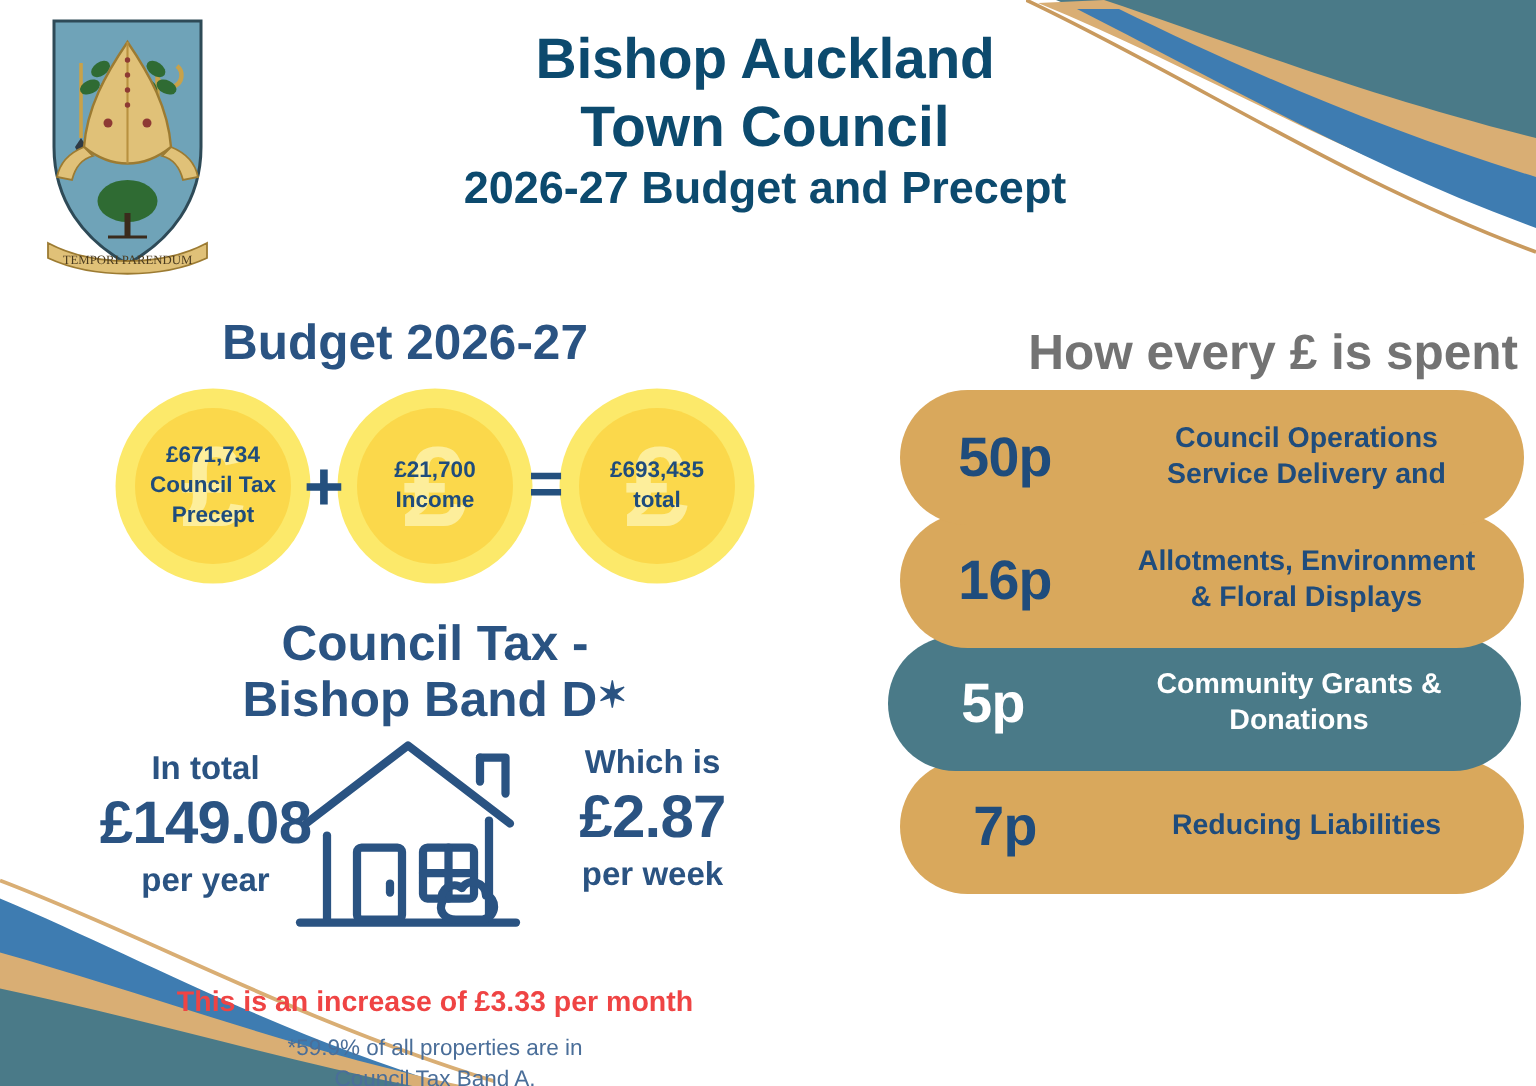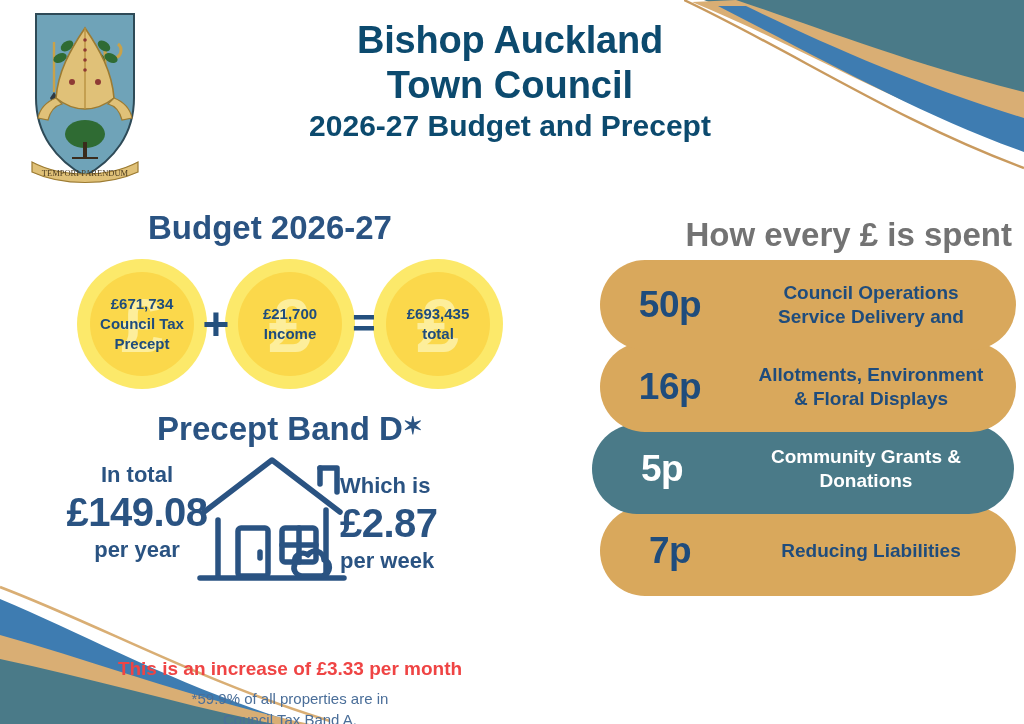--- a/index.html
+++ b/index.html
@@ -68,21 +68,21 @@
   .op.plus{font-size:46px;margin:0 -8px;}
   .op.eq{font-size:40px;margin:0 -8px;}
 
   .ct-title{margin-top:22px;}
   .ct-title .star{font-size:24px;vertical-align:6px;}
 
   .ct-row{
     position:relative;margin-top:4px;height:150px;padding-left:40px;
   }
   .ct-left{position:absolute;left:52px;top:10px;width:170px;text-align:center;color:#2A5382;}
-  .ct-right{position:absolute;left:340px;top:21px;width:190px;color:#2A5382;}
+  .ct-right{position:absolute;left:340px;top:6px;width:190px;text-align:center;color:#2A5382;}
   .ct-small{font-size:22px;font-weight:bold;}
   .ct-big{font-size:40px;font-weight:bold;line-height:1.22;letter-spacing:-0.5px;}
   .house{position:absolute;left:192px;top:0px;width:160px;height:140px;}
 
   .increase{
     position:absolute;left:0;right:0;top:448px;text-align:center;
     color:#ef4444;font-weight:bold;font-size:19px;
     width:580px;
   }
   .footnote{
@@ -216,22 +216,23 @@
         <div class="pound">£</div>
         <div class="lbl">
           <div>£693,435</div>
           <div>total</div>
         </div>
       </div>
 
     </div>
 
     <div class="sec-title ct-title">
+      <div>Council Tax  -</div>
       <div>
-        <span>Precept Band D</span><span class="star">✶</span>
+        <span>Bishop Band D</span><span class="star">✶</span>
       </div>
     </div>
 
     <div class="ct-row">
 
       <div class="ct-left">
         <div class="ct-small">In total</div>
         <div class="ct-big">£149.08</div>
         <div class="ct-small">per year</div>
       </div>

